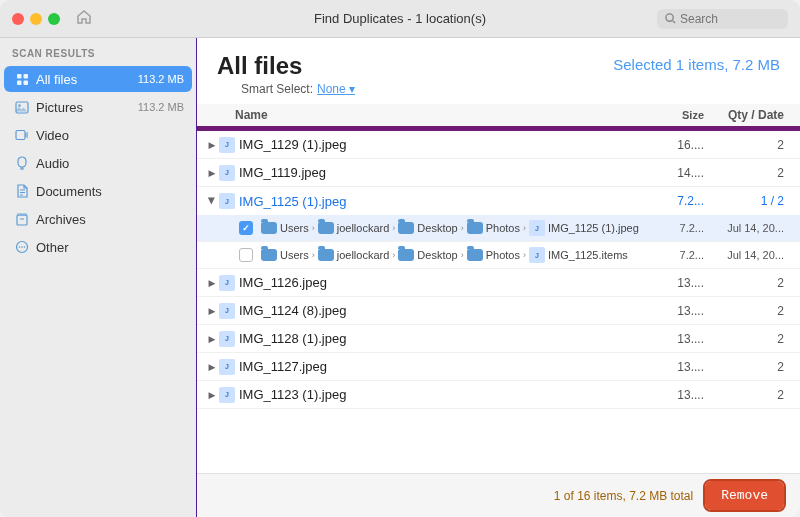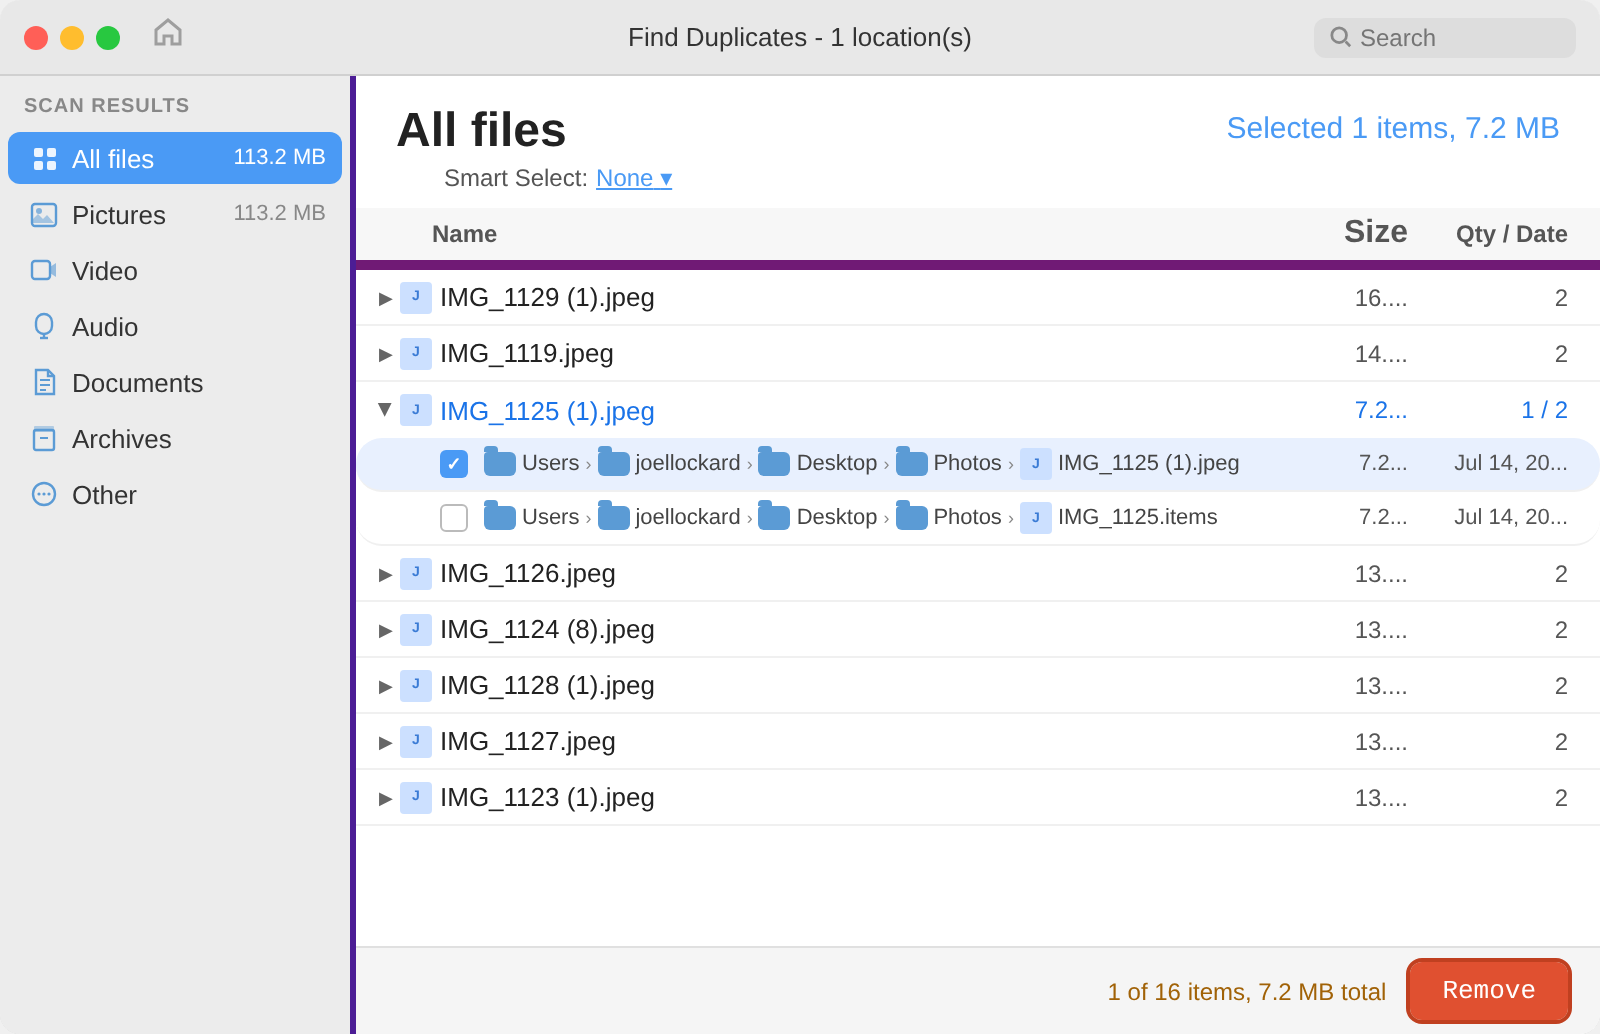--- a/index.html
+++ b/index.html
@@ -81,23 +81,23 @@
       width: 100px;
     }
     
     .main-layout {
       display: flex;
       flex: 1;
       overflow: hidden;
     }
     
     .sidebar {
-      width: 178px;
+      width: 197px;
       background: #ececec;
-      border-right: 3px solid #4c1d95;
+      border-right: 1px solid #4c1d95;
       display: flex;
       flex-direction: column;
       padding: 10px 0 0 0;
       flex-shrink: 0;
     }
     .sidebar-section-label {
       font-size: 10px;
       color: #888;
       font-weight: 600;
       padding: 0 12px 6px 12px;
@@ -189,21 +189,21 @@
       flex-shrink: 0;
     }
     .th-name {
       flex: 1;
       font-size: 12px;
       color: #555;
       font-weight: 600;
     }
     .th-size {
       width: 60px;
-      font-size: 16px;
+      font-size: 11px;
       color: #555;
       font-weight: 600;
       text-align: right;
     }
     .th-qty {
       width: 80px;
       font-size: 12px;
       color: #555;
       font-weight: 600;
       text-align: right;
@@ -262,21 +262,20 @@
       color: #1a73e8;
     }
     
     .sub-row {
       display: flex;
       align-items: center;
       padding: 4px 16px 4px 40px;
       border-bottom: 1px solid #f0f0f0;
       min-height: 24px;
       background: #fff;
-      border-radius: 13px;
     }
     .sub-row.checked {
       background: #e8f0fe;
     }
     .checkbox-area {
       width: 18px;
       height: 18px;
       margin-right: 6px;
       flex-shrink: 0;
       display: flex;

